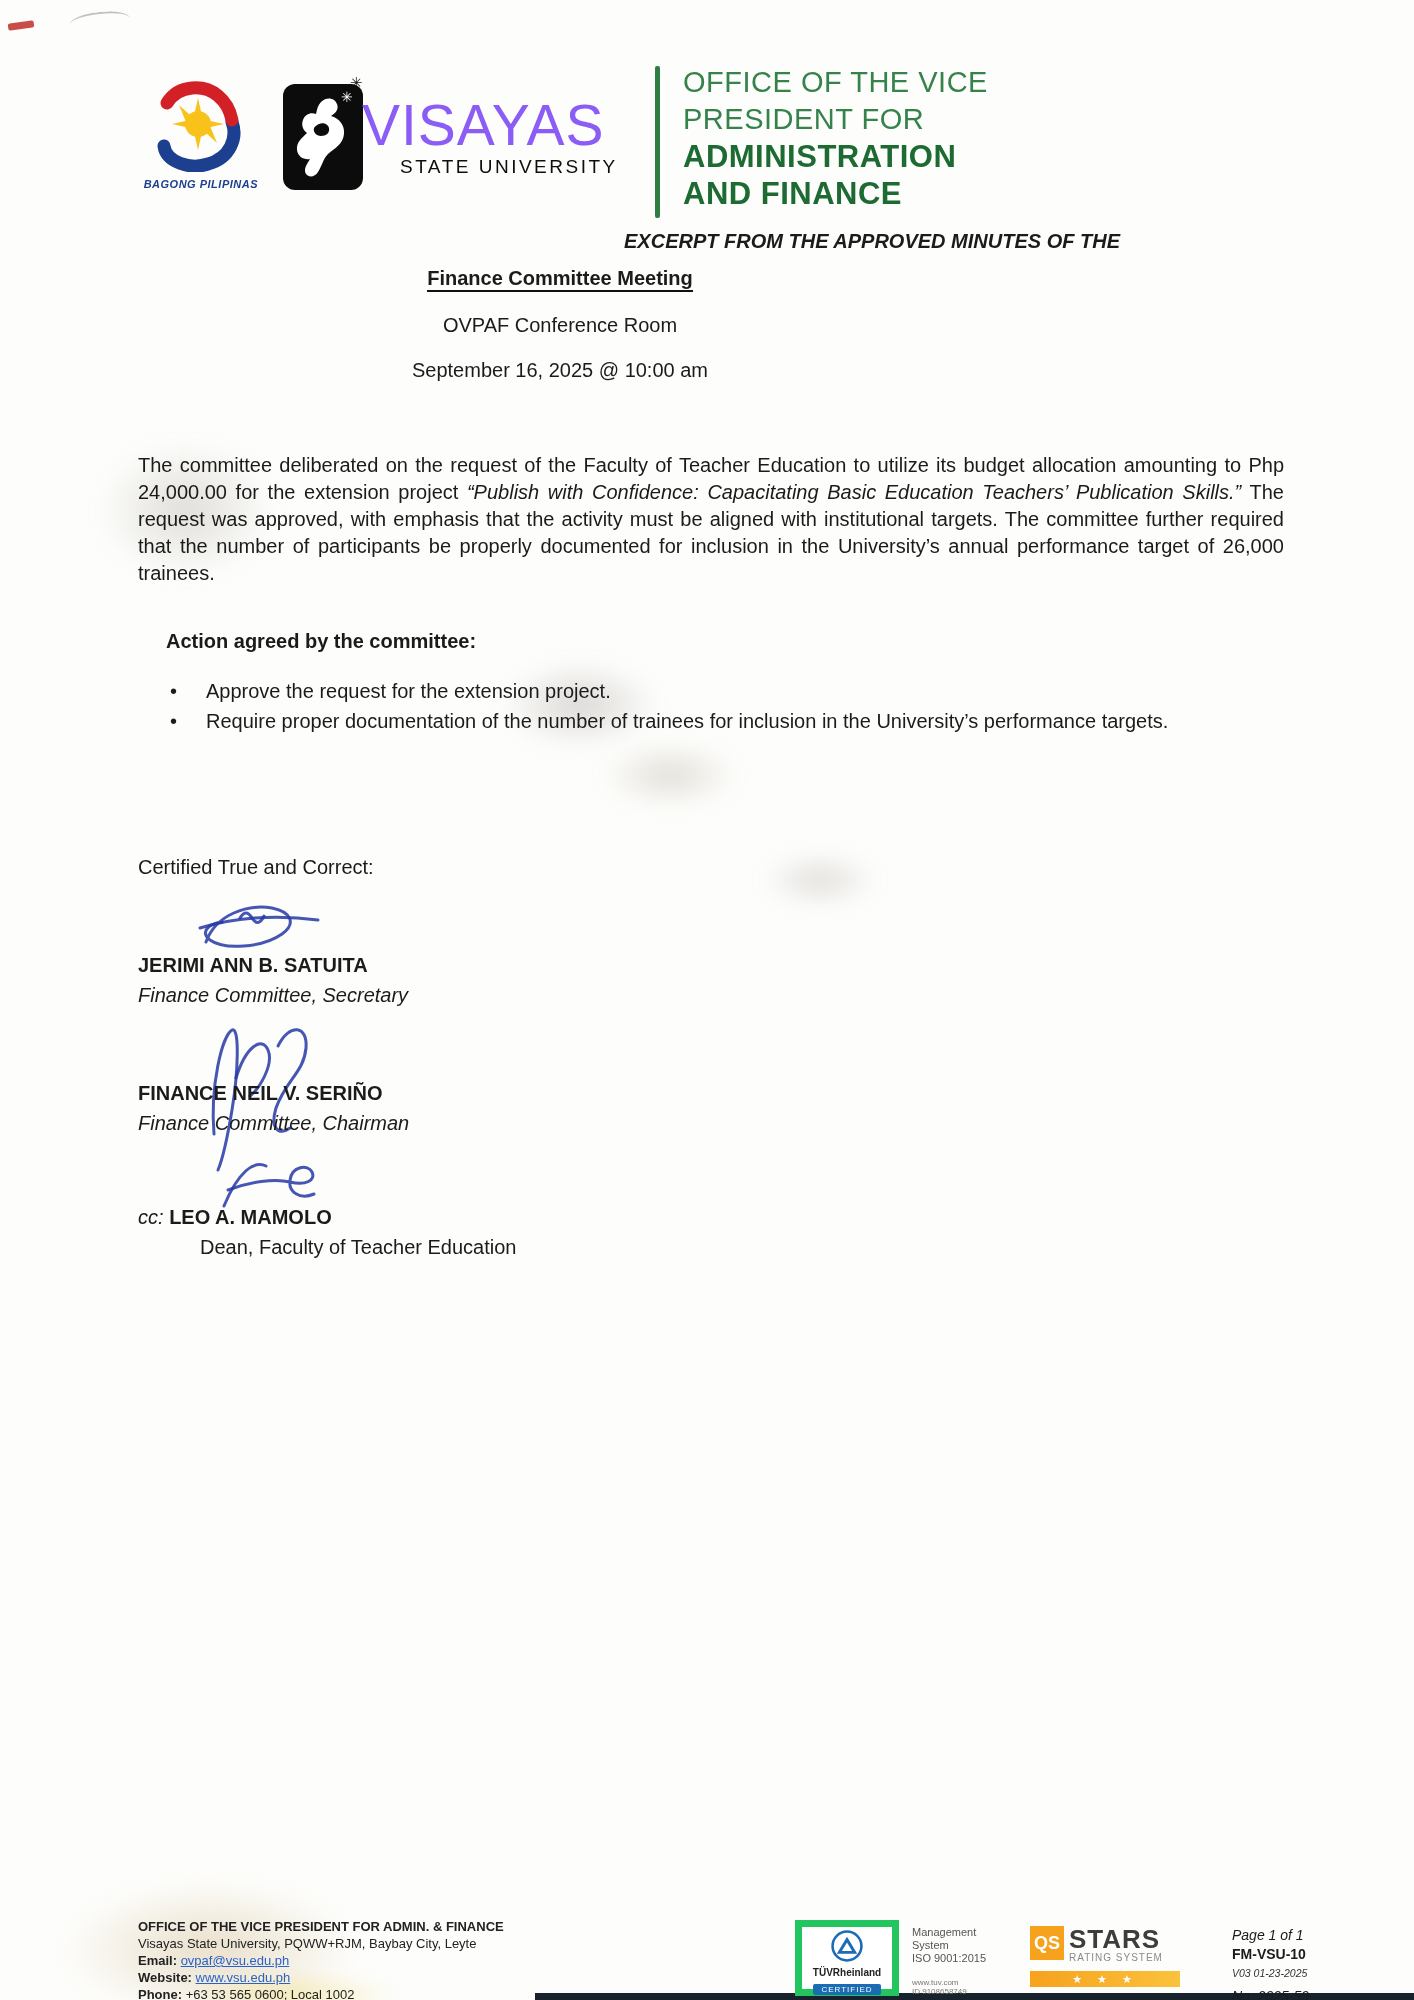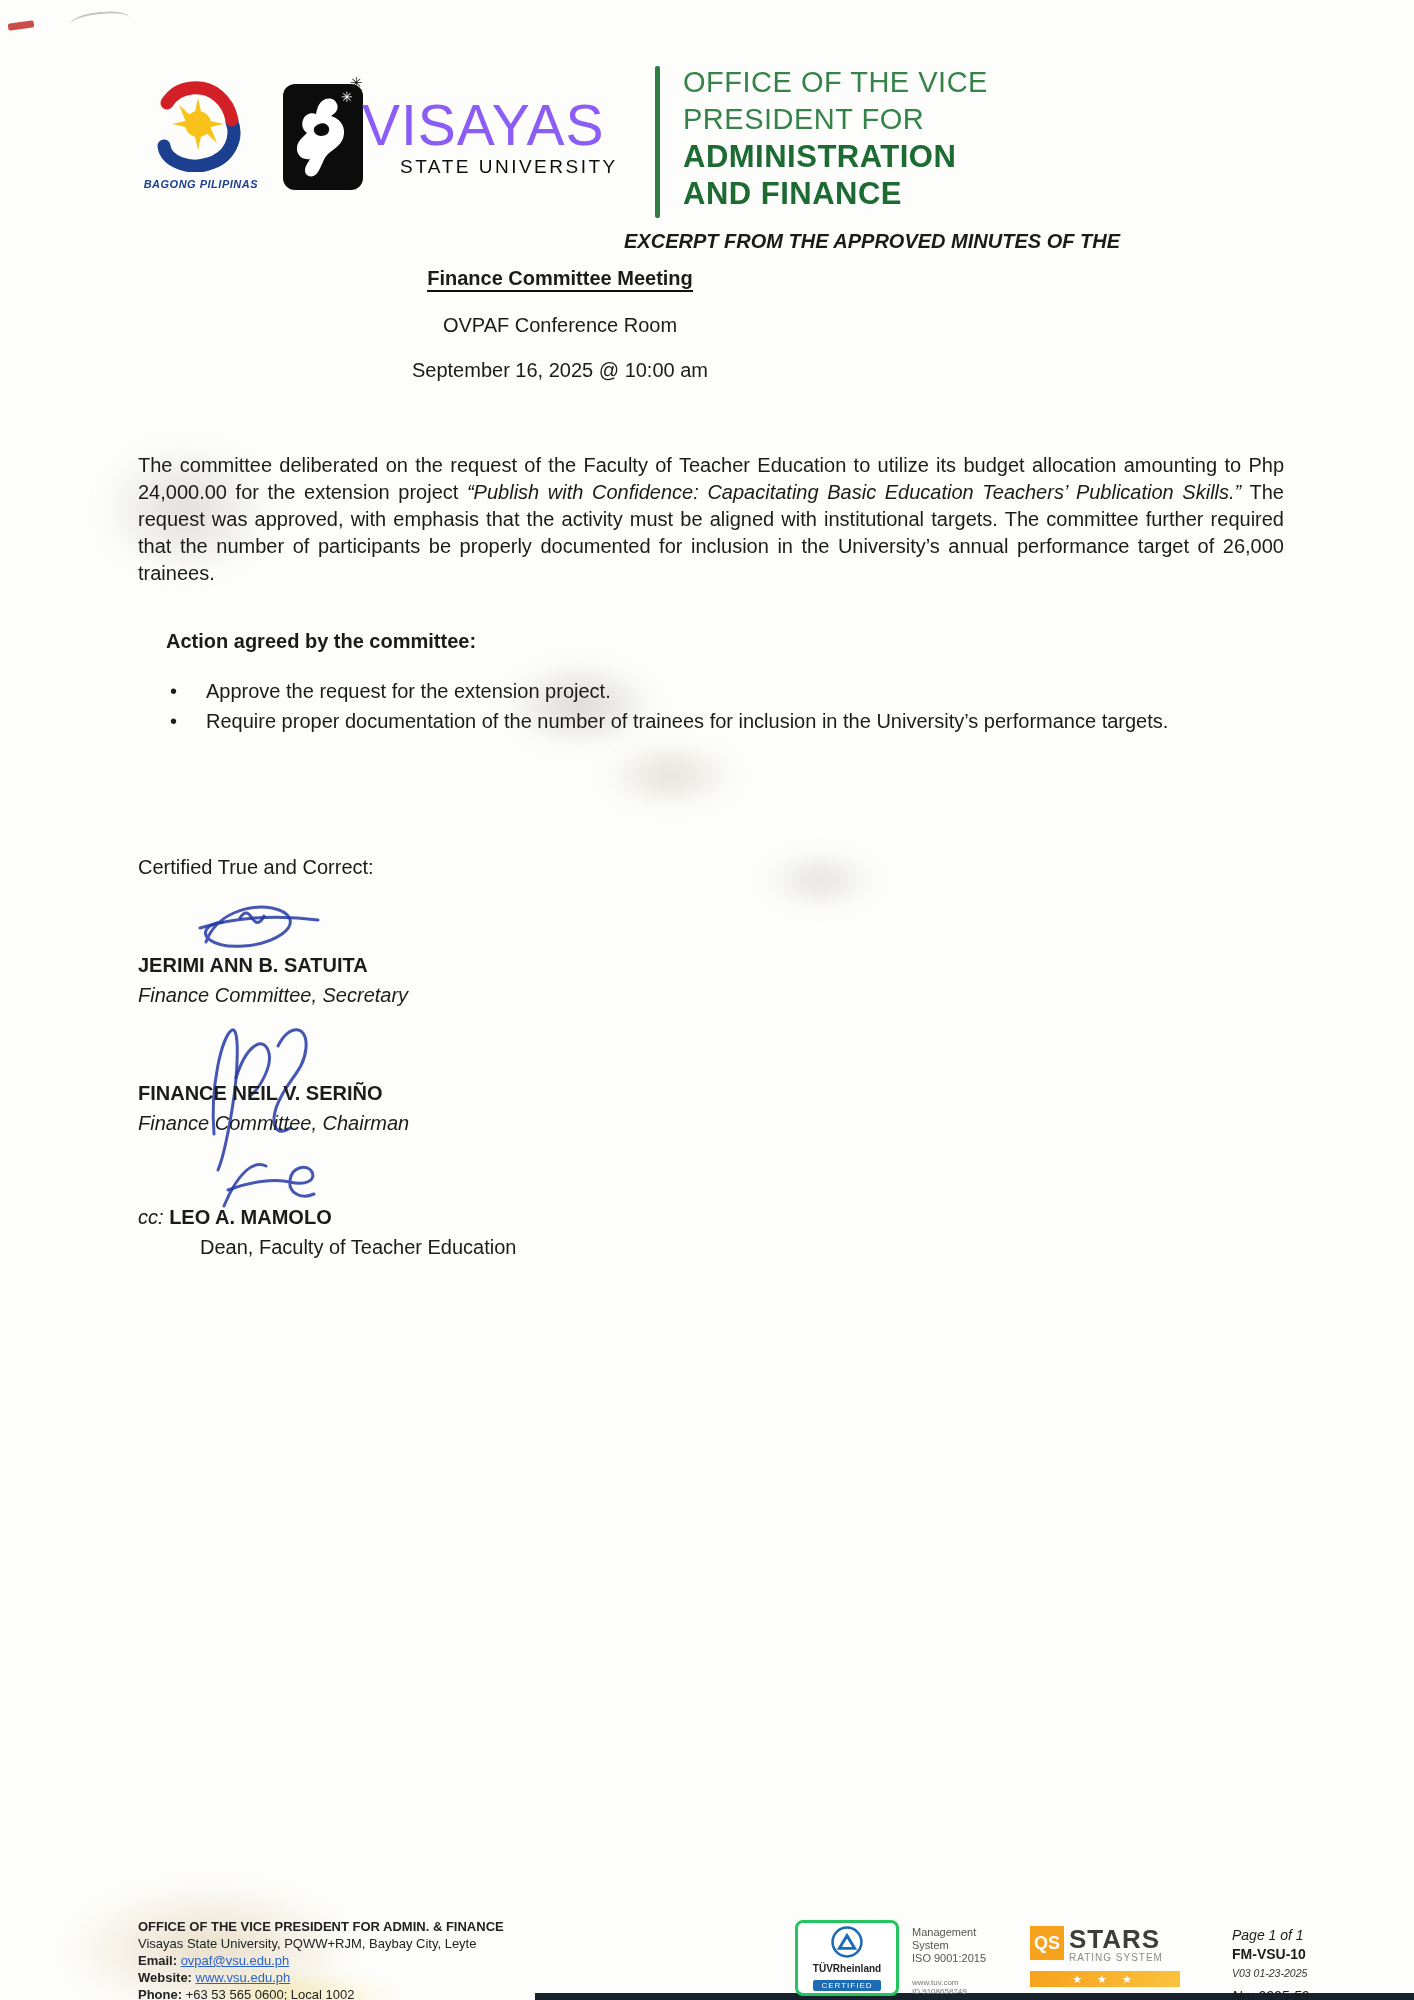--- a/index.html
+++ b/index.html
@@ -59,21 +59,21 @@
   .role{font-size:20px;font-style:italic;}
   .cc-line{font-size:20px;}
   .cc-line .pfx{font-style:italic;}
   .cc-line .nm{font-weight:bold;}
 
   
   .footer-left{left:138px;top:1918px;font-size:13px;line-height:17px;color:#222;}
   .footer-left .bold{font-weight:bold;}
   .footer-left .lbl{font-weight:bold;}
   .footer-left a{color:#2b62c9;text-decoration:underline;}
-  .tuv-box{left:795px;top:1920px;width:104px;height:76px;border:3px solid #22c55e;border-radius:8px;background:#fff;text-align:center;padding-top:2px;box-sizing:border-box;}
+  .tuv-box{left:795px;top:1920px;width:104px;height:76px;border:7px solid #22c55e;border-radius:0;background:#fff;text-align:center;padding-top:2px;box-sizing:border-box;}
   .tuv-brand{font-size:10px;font-weight:bold;color:#222;margin-top:0px;}
   .tuv-cert{display:inline-block;margin-top:1px;background:#1b6bb5;color:#fff;font-size:8px;letter-spacing:1px;padding:1px 8px;border-radius:2px;}
   .tuv-text{left:912px;top:1926px;font-size:11px;color:#555;line-height:13px;}
   .tuv-small{left:912px;top:1978px;font-size:8px;color:#777;line-height:9px;}
   .qs-box{left:1030px;top:1926px;width:170px;}
   .qs-row{display:flex;align-items:flex-start;}
   .qs-sq{width:34px;height:34px;background:#f6a21d;color:#fff;font-weight:bold;font-size:18px;display:flex;align-items:center;justify-content:center;}
   .qs-right{margin-left:5px;}
   .qs-stars-word{font-size:26px;font-weight:bold;color:#3d3d3d;letter-spacing:1px;line-height:26px;}
   .qs-rating{font-size:10px;color:#8a8a8a;letter-spacing:1px;}

